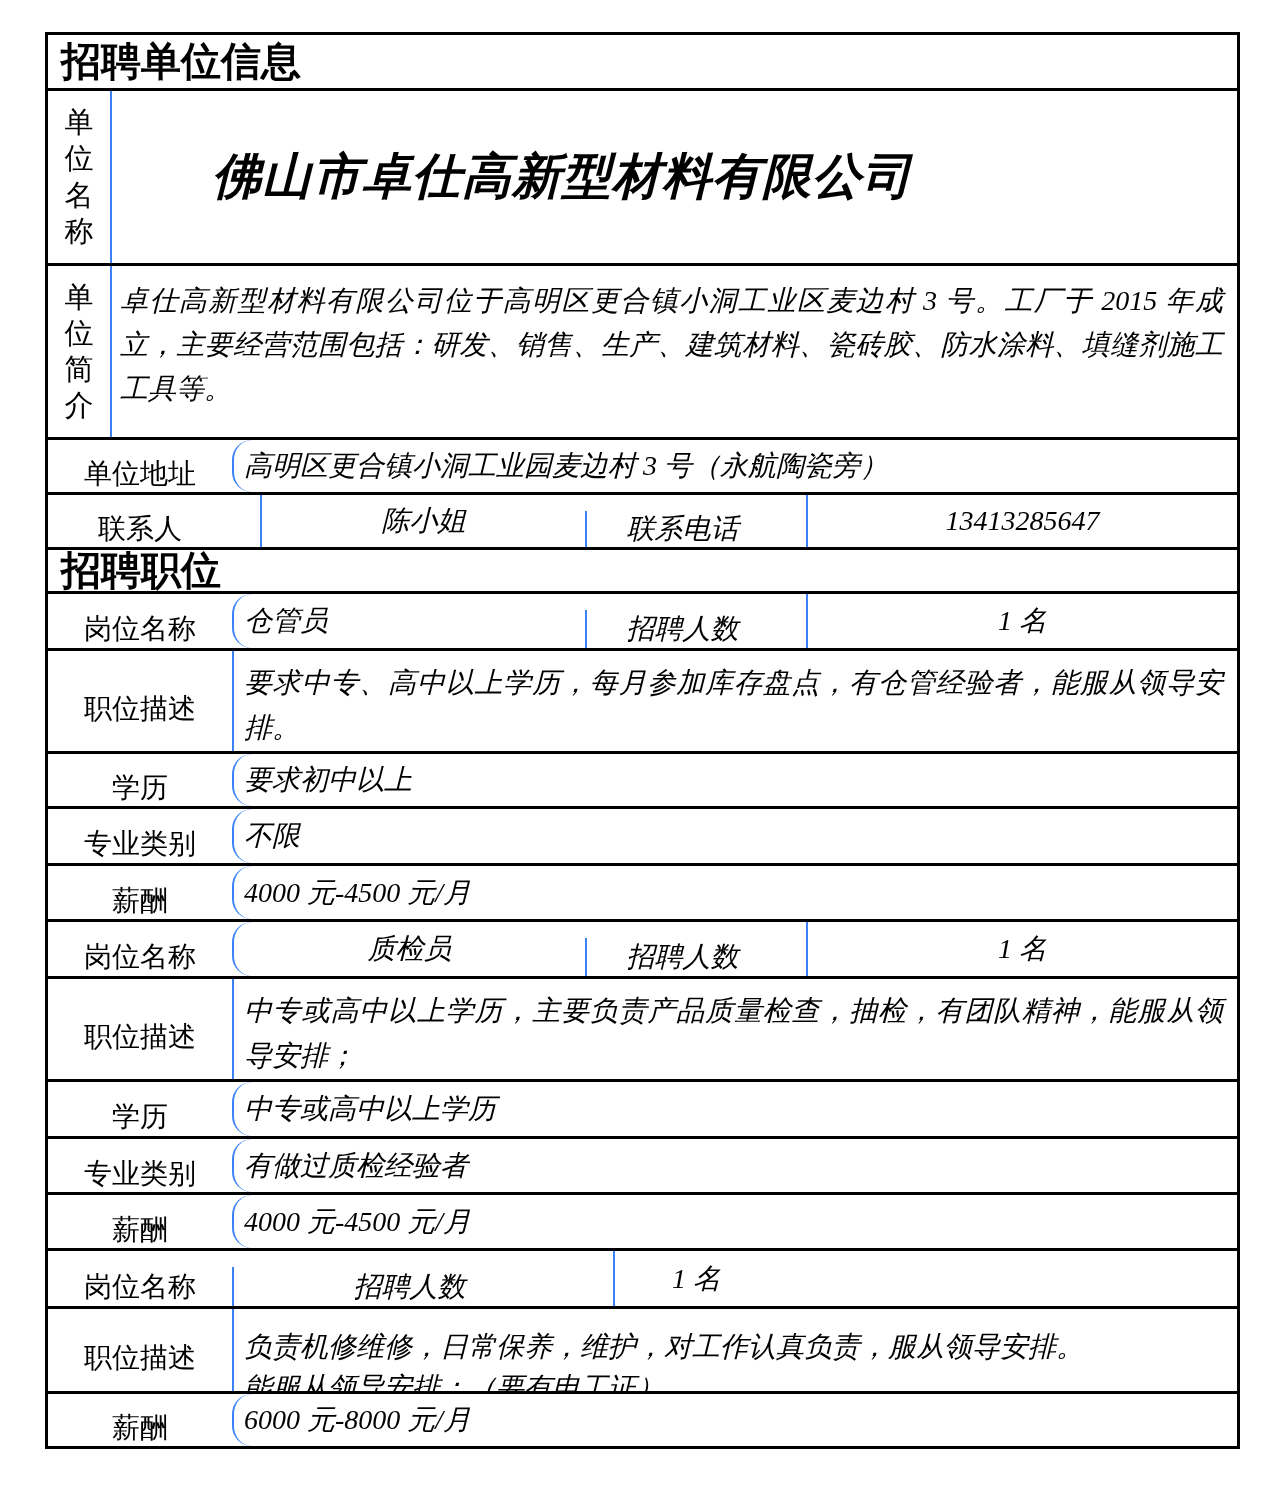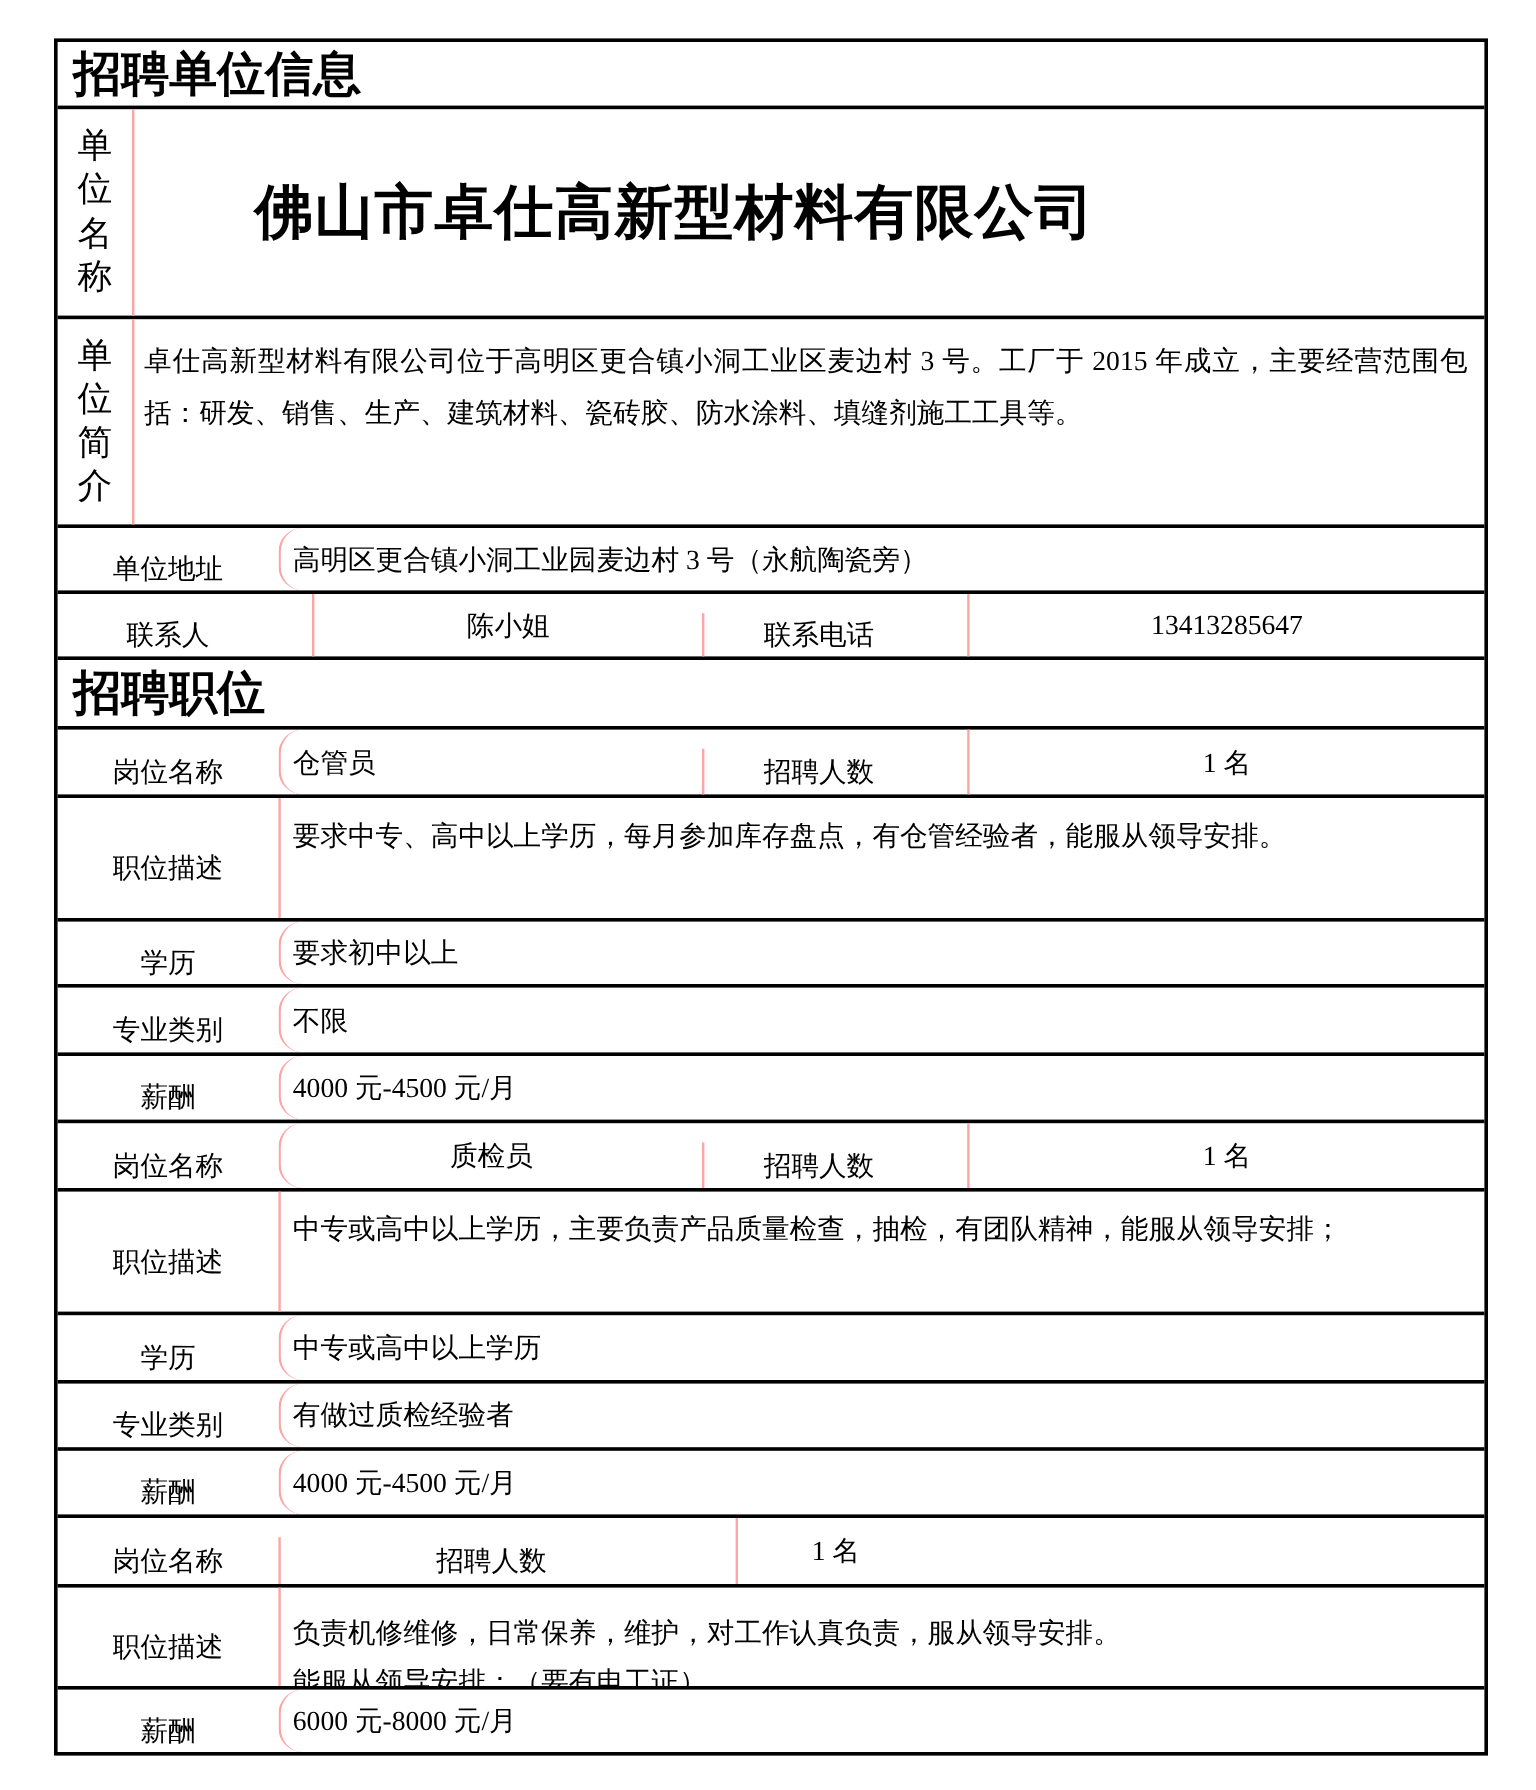--- a/index.html
+++ b/index.html
@@ -20,22 +20,22 @@
     width: 1195px;
     border: 3px solid #000;
     background: #fff;
   }
   .row { display: grid; border-top: 3px solid #000; }
   .row:first-child { border-top: none; }
   .cols-1 { grid-template-columns: 1fr; }
   .cols-2 { grid-template-columns: 184px 1fr; }
   .cols-2n { grid-template-columns: 62px 1fr; }
   .cols-4 { grid-template-columns: 184px 353px 193px 1fr; }
-  .cell { display: flex; align-items: center; font-size: 23px; overflow: hidden; }
-  .cell + .cell { border-left: 2px solid #fca5a5; }
+  .cell { display: flex; align-items: center; font-size: 28px; overflow: hidden; }
+  .cell + .cell { border-left: 2px solid #3b82f6; font-style: italic; }
 
   .sec {
     font-weight: bold;
     font-size: 40px;
     padding-left: 13px;
   }
   .label { justify-content: center; text-align: center; margin-top: 16px; }
   .vlabel {
     flex-direction: column;
     justify-content: space-evenly;
@@ -72,21 +72,21 @@
     line-height: 41px;
     display: block;
   }
 
   
   .h-sec1  { height: 53px; }
   .h-name  { height: 175px; }
   .h-intro { height: 174px; }
   .h-addr  { height: 55px; }
   .h-cont  { height: 55px; }
-  .h-sec2  { height: 58px; }
+  .h-sec2  { height: 44px; }
   .h-pos1  { height: 57px; }
   .h-desc1 { height: 103px; }
   .h-edu1  { height: 55px; }
   .h-maj1  { height: 57px; }
   .h-sal1  { height: 56px; }
   .h-pos2  { height: 57px; }
   .h-desc2 { height: 103px; }
   .h-edu2  { height: 57px; }
   .h-maj2  { height: 56px; }
   .h-sal2  { height: 56px; }

